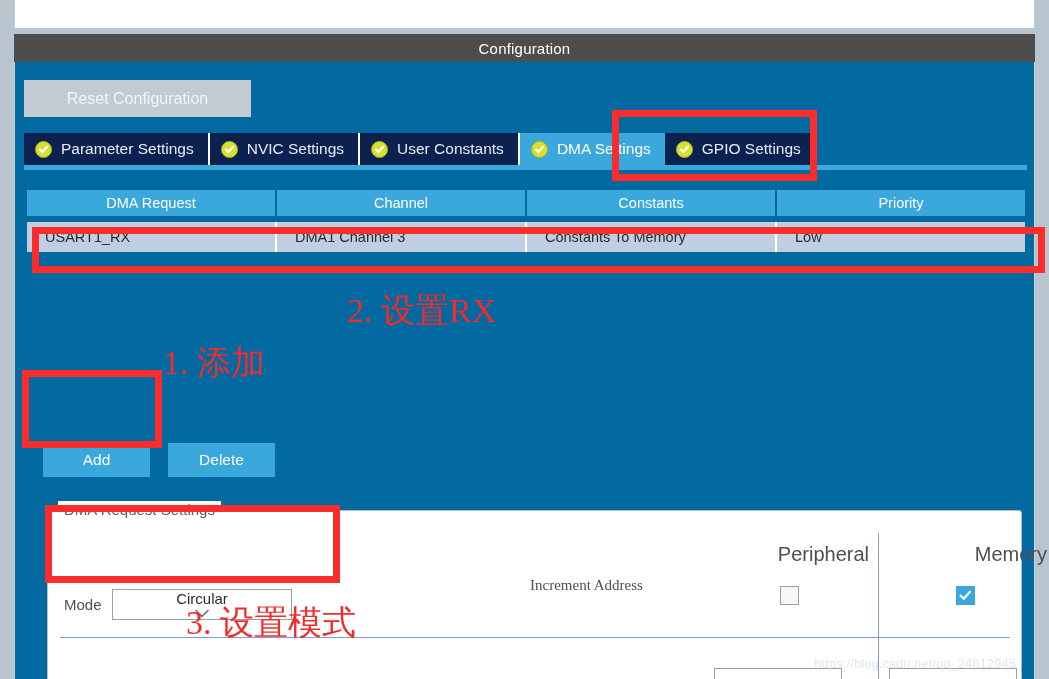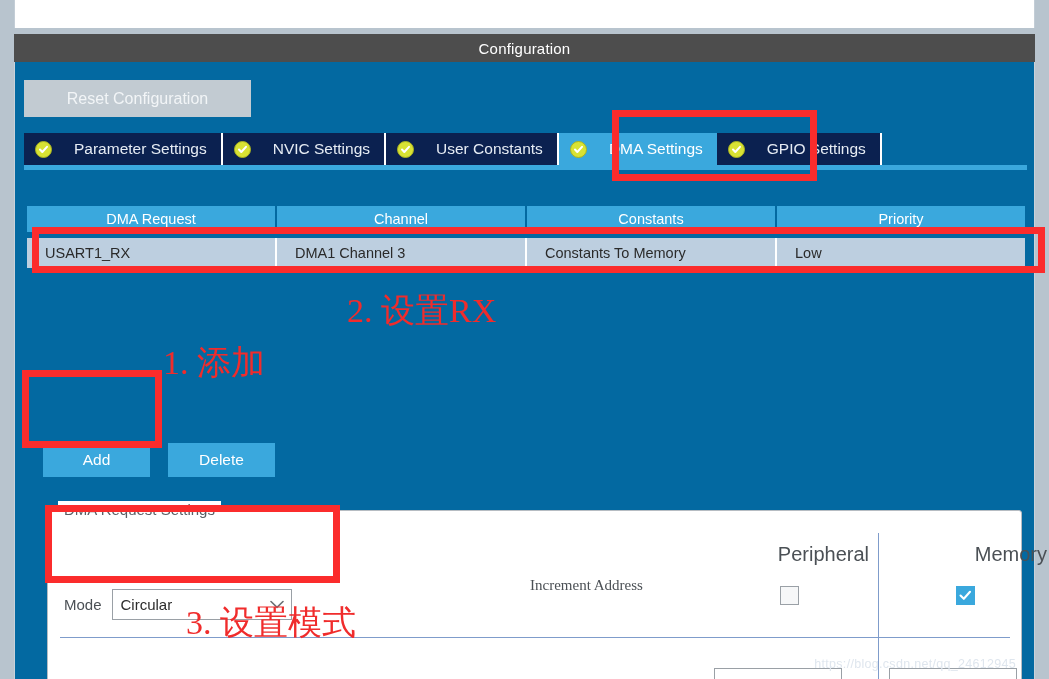--- a/index.html
+++ b/index.html
@@ -90,21 +90,21 @@
     width: 1003px; height: 32px;
     display: flex;
     align-items: stretch;
   }
   .tab {
     background: #0b2150;
     color: #e6ecf4;
     font-size: 15.5px;
     display: flex;
     align-items: center;
-    gap: 22px;
+    gap: 9px;
     padding: 0 14px 0 11px;
     border-right: 2px solid #ffffff;
     white-space: nowrap;
     cursor: pointer;
     box-sizing: border-box;
   }
   .tab.selected {
     background: #3aa8dd;
     color: #ffffff;
     border-right: none;
@@ -123,21 +123,21 @@
   .tab-underline {
     position: absolute;
     left: 9px; top: 103px;
     width: 1003px; height: 5px;
     background: #3aa8dd;
   }
 
   
   .dma-table {
     position: absolute;
-    left: 12px; top: 144px;
+    left: 12px; top: 128px;
     width: 998px;
     text-align: center;
   }
   .dma-head {
     display: flex;
     height: 26px;
     gap: 2px;
   }
   .dma-head > div {
     background: #3aa8dd;
@@ -223,21 +223,21 @@
     background: #ffffff;
     display: flex;
     align-items: center;
     justify-content: space-between;
     padding: 0 7px 0 8px;
     font-size: 15px;
     color: #2c2c2c;
     box-sizing: border-box;
     cursor: pointer;
   }
-  .combo-mode { width: 180px; }
+  .combo-mode { width: 180px; flex-direction: column; }
   .combo-dw { width: 128px; }
   .caret { color: #6b7075; font-size: 13px; line-height: 1; }
 
   
   .peri-header {
     position: absolute;
     top: 32px;
     font-size: 20px;
     color: #4b5055;
     text-align: right;

